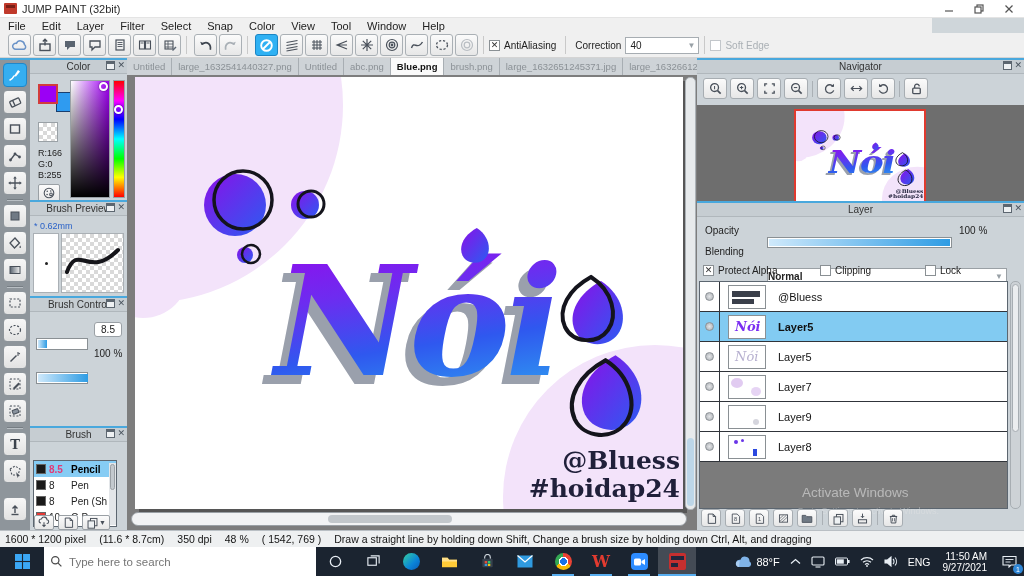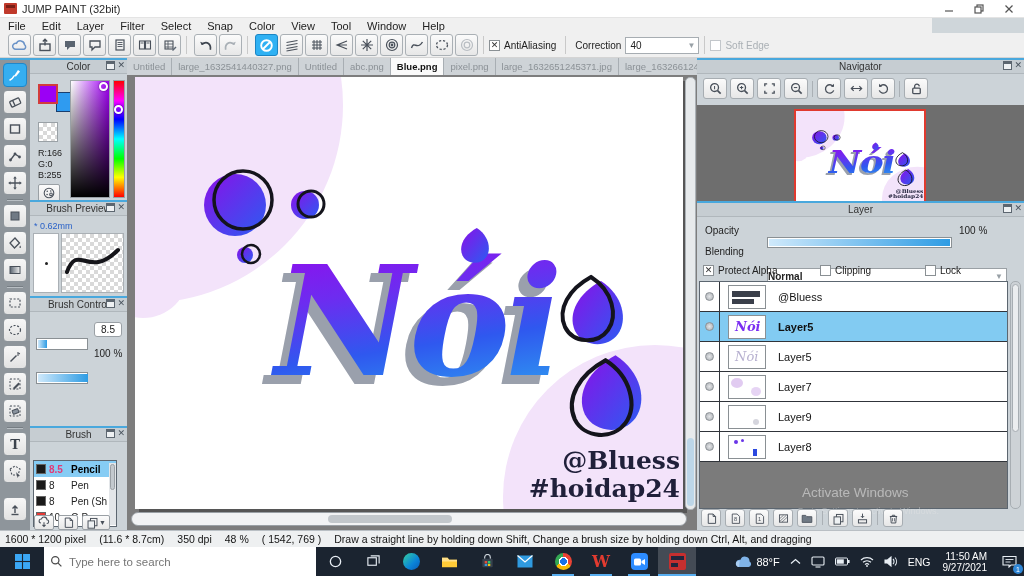--- a/index.html
+++ b/index.html
@@ -664,21 +664,21 @@
     <div class="tab">
         <span>Untitled</span>
       </div>
     <div class="tab">
         <span>abc.png</span>
       </div>
     <div class="tab active">
         <span>Blue.png</span>
       </div>
     <div class="tab">
-        <span>pixel.png</span>
+        <span>brush.png</span>
       </div>
     <div class="tab">
         <span>large_1632651245371.jpg</span>
       </div>
     <div class="tab">
         <span>large_1632661246801.jpg</span>
       </div>
 
   </div>
 

